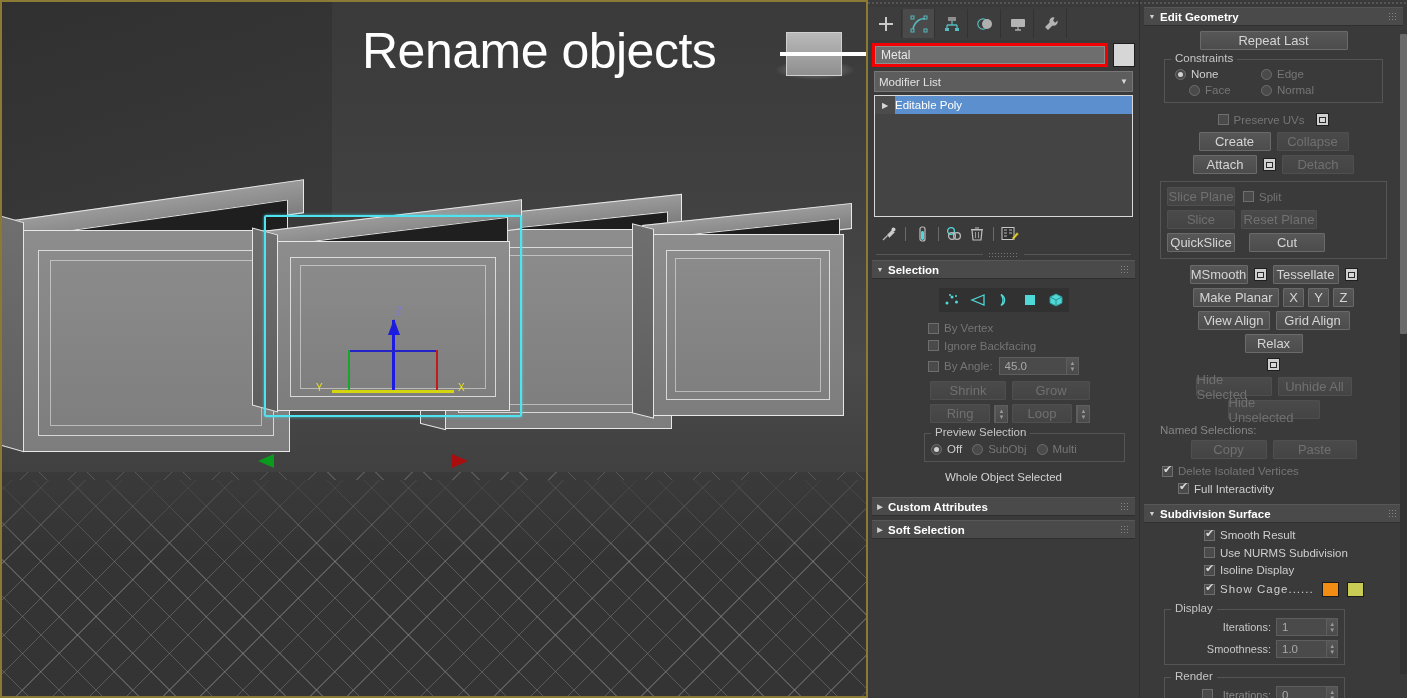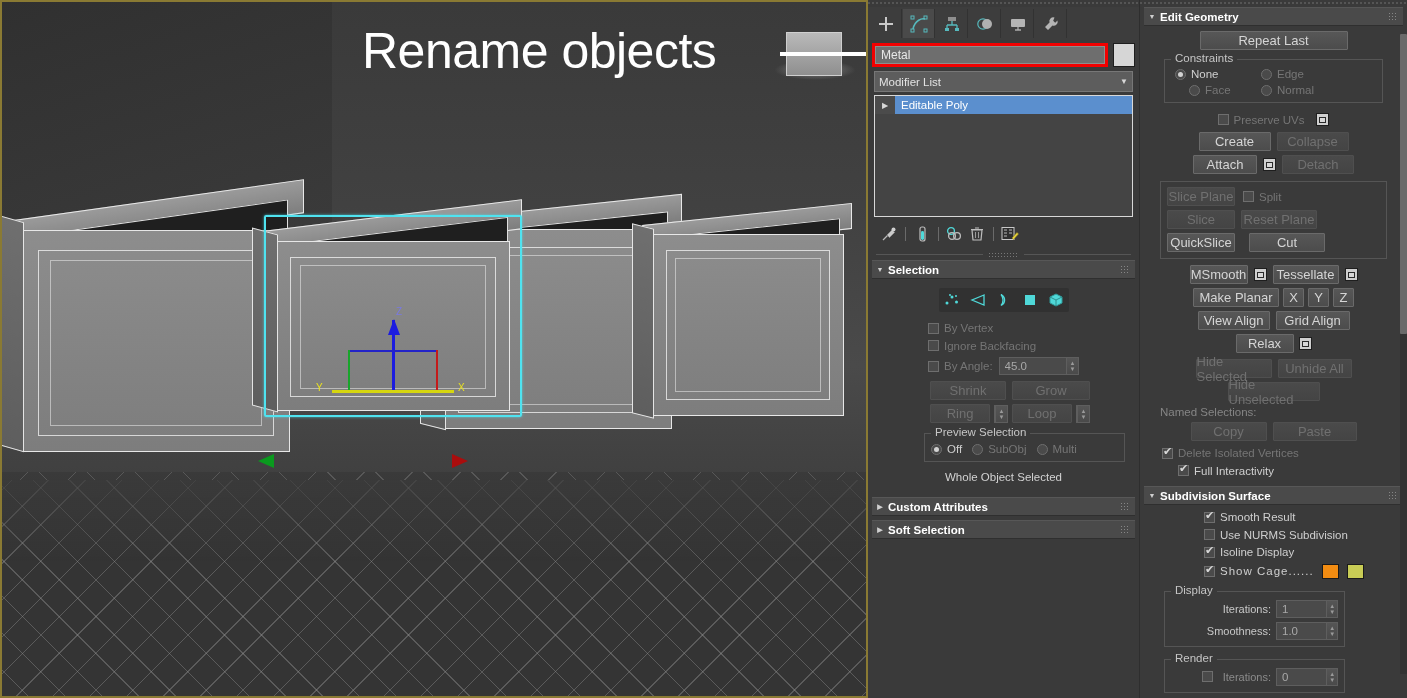--- a/index.html
+++ b/index.html
@@ -158,21 +158,21 @@
     border:1px solid #d8d8d8;
   }
   .stackrow{
     height:18px; display:flex; align-items:center; background:#5b8fce; color:#ffffff;
     font-size:11.5px;
   }
   .stackrow .expander{
     width:20px; height:100%; display:flex; align-items:center; justify-content:center;
     background:#4b4b4b; color:#d8d8d8; font-size:8px;
   }
-  .stackrow .lbl{ padding-left:6px; }
+  .stackrow .lbl{ padding-left:0; }
 
   
   .stacktools{
     display:flex; align-items:center; gap:0px; padding:8px 8px 4px 10px; height:30px;
   }
   .stacktools .ic{ width:22px; height:20px; display:flex; align-items:center; justify-content:center; cursor:pointer;}
   .sep{ width:1px; height:14px; background:#6a6a6a; margin:0 5px; }
 
   .hr-dots{
     margin:4px 8px 2px 8px; height:7px; position:relative;
@@ -674,21 +674,21 @@
             <div class="btn" style="width:21px;">X</div>
             <div class="btn" style="width:21px;">Y</div>
             <div class="btn" style="width:21px;">Z</div>
           </div>
 
           <div class="row mt4" style="gap:6px; justify-content:center;">
             <div class="btn" style="width:72px;">View Align</div>
             <div class="btn" style="width:74px;">Grid Align</div>
           </div>
 
-          <div class="row mt4" style="gap:5px; justify-content:center;">
+          <div class="row mt4" style="gap:5px; justify-content:center;flex-direction:column;">
             <div class="btn" style="width:58px;">Relax</div>
             <div class="sqbtn">
                 <i></i>
               </div>
           </div>
 
           <div class="row mt6" style="gap:6px; justify-content:center;">
             <div class="btn dis" style="width:76px;">Hide Selected</div>
             <div class="btn dis" style="width:74px;">Unhide All</div>
           </div>

